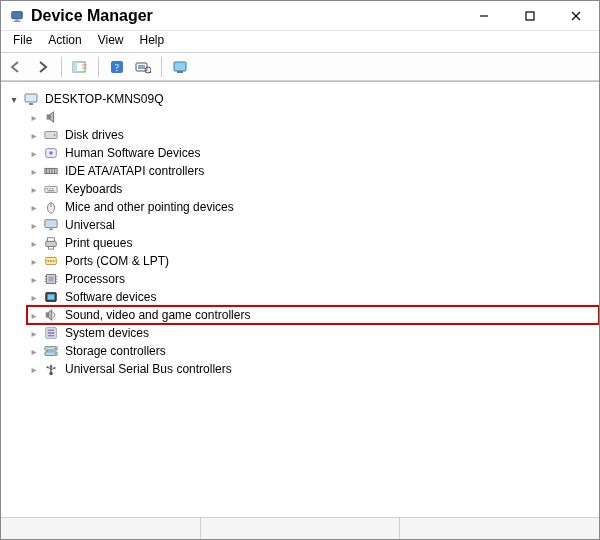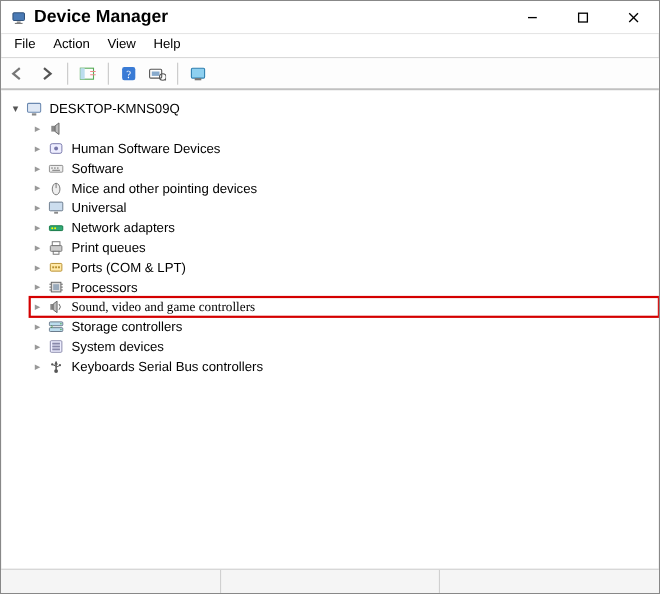--- a/index.html
+++ b/index.html
@@ -17,21 +17,21 @@
   .tb-btn { width:24px; height:22px; display:flex; align-items:center; justify-content:center; border:1px solid transparent; cursor:default;}
   .tree-area { flex:1; overflow:auto; padding:6px 0 80px 4px; border-top:1px solid #fff;}
   .tree-root > .node { margin-left:2px;}
   .node-row { display:flex; align-items:center; height:18px; padding:0; white-space:nowrap; cursor:default;}
   .exp { width:14px; height:14px; display:inline-flex; align-items:center; justify-content:center; color:#666; font-size:10px; margin-right:2px; user-select:none;}
   .exp.down::before { content:"▾"; color:#555;}
   .exp.right::before { content:"▸"; color:#999;}
   .nicon { width:16px; height:16px; display:inline-flex; align-items:center; justify-content:center; margin-right:4px;}
   .nlabel { font-size:12px; padding:0 2px;}
   .children { margin-left:20px;}
-  .highlighted { outline:2px solid #d40000; outline-offset:-1px;font-family:Liberation Serif, serif;}
+  .highlighted { outline:2px solid #d40000; outline-offset:-1px;}
   .statusbar { position:absolute; bottom:0; left:0; right:0; height:22px; border-top:1px solid #d0d0d0; display:flex; background:#f5f5f5;}
   .status-cell { flex:1; border-right:1px solid #d0d0d0;}
   .status-cell:last-child { border-right:none;}
   .hr-top { border-top:1px solid #bbb; height:2px; background:linear-gradient(#fff,#fff);}
   svg { display:block; }
 </style>
 </head>
 <body>
 
 <div class="window">
@@ -140,40 +140,67 @@
                     <path d="M7 5 L11 2 L11 14 L7 11 Z" fill="#bbb" stroke="#666"></path>
                   </svg>
                 </span>
               </div>
             </div>
             <div class="node">
               <div class="node-row">
                 <span class="exp right"></span>
                 <span class="nicon">
                   <svg width="14" height="14" viewBox="0 0 16 16">
+                    <rect x="1" y="4" width="14" height="8" rx="1" fill="#ddd" stroke="#888"></rect>
+                    <circle cx="12" cy="8" r="1" fill="#5a5"></circle>
+                  </svg>
+                </span>
+                <span class="nlabel">Disk drives</span>
+              </div>
+            </div>
+            <div class="node">
+              <div class="node-row">
+                <span class="exp right"></span>
+                <span class="nicon">
+                  <svg width="14" height="14" viewBox="0 0 16 16">
                     <rect x="2" y="3" width="12" height="10" rx="2" fill="#eef" stroke="#77a"></rect>
                     <circle cx="8" cy="8" r="2" fill="#77a"></circle>
                   </svg>
                 </span>
                 <span class="nlabel">Human Software Devices</span>
+              </div>
+            </div>
+            <div class="node">
+              <div class="node-row">
+                <span class="exp right"></span>
+                <span class="nicon">
+                  <svg width="14" height="14" viewBox="0 0 16 16">
+                    <rect x="1" y="5" width="14" height="6" fill="#ccc" stroke="#666"></rect>
+                    <line x1="3" y1="5" x2="3" y2="11" stroke="#666"></line>
+                    <line x1="6" y1="5" x2="6" y2="11" stroke="#666"></line>
+                    <line x1="9" y1="5" x2="9" y2="11" stroke="#666"></line>
+                    <line x1="12" y1="5" x2="12" y2="11" stroke="#666"></line>
+                  </svg>
+                </span>
+                <span class="nlabel">IDE ATA/ATAPI controllers</span>
               </div>
             </div>
             <div class="node">
               <div class="node-row">
                 <span class="exp right"></span>
                 <span class="nicon">
                   <svg width="14" height="14" viewBox="0 0 16 16">
                     <rect x="1" y="5" width="14" height="7" rx="1" fill="#eee" stroke="#888"></rect>
                     <rect x="3" y="7" width="1.5" height="1.5" fill="#888"></rect>
                     <rect x="6" y="7" width="1.5" height="1.5" fill="#888"></rect>
                     <rect x="9" y="7" width="1.5" height="1.5" fill="#888"></rect>
                     <rect x="4" y="9.5" width="8" height="1.2" fill="#888"></rect>
                   </svg>
                 </span>
-                <span class="nlabel">Software</span>
+                <span class="nlabel">Keyboards</span>
               </div>
             </div>
             <div class="node">
               <div class="node-row">
                 <span class="exp right"></span>
                 <span class="nicon">
                   <svg width="14" height="14" viewBox="0 0 16 16">
                     <ellipse cx="8" cy="9" rx="4" ry="6" fill="#eee" stroke="#777"></ellipse>
                     <line x1="8" y1="3" x2="8" y2="8" stroke="#777"></line>
                   </svg>
@@ -184,33 +211,20 @@
             <div class="node">
               <div class="node-row">
                 <span class="exp right"></span>
                 <span class="nicon">
                   <svg width="14" height="14" viewBox="0 0 16 16">
                     <rect x="1" y="2" width="14" height="9" rx="1" fill="#cde" stroke="#678"></rect>
                     <rect x="6" y="12" width="4" height="2" fill="#888"></rect>
                   </svg>
                 </span>
                 <span class="nlabel">Universal</span>
-              </div>
-            </div>
-            <div class="node">
-              <div class="node-row">
-                <span class="exp right"></span>
-                <span class="nicon">
-                  <svg width="14" height="14" viewBox="0 0 16 16">
-                    <rect x="1" y="6" width="14" height="5" rx="1" fill="#3a7" stroke="#174"></rect>
-                    <circle cx="4" cy="8.5" r="1" fill="#ff0"></circle>
-                    <circle cx="7" cy="8.5" r="1" fill="#ff0"></circle>
-                  </svg>
-                </span>
-                <span class="nlabel">Network adapters</span>
               </div>
             </div>
             <div class="node">
               <div class="node-row">
                 <span class="exp right"></span>
                 <span class="nicon">
                   <svg width="14" height="14" viewBox="0 0 16 16">
                     <rect x="2" y="6" width="12" height="6" rx="1" fill="#ccc" stroke="#777"></rect>
                     <rect x="4" y="2" width="8" height="4" fill="#fff" stroke="#777"></rect>
                     <rect x="5" y="12" width="6" height="3" fill="#fff" stroke="#777"></rect>
@@ -245,76 +259,88 @@
                     <line x1="1" y1="11" x2="3" y2="11" stroke="#666"></line>
                     <line x1="13" y1="5" x2="15" y2="5" stroke="#666"></line>
                     <line x1="13" y1="8" x2="15" y2="8" stroke="#666"></line>
                     <line x1="13" y1="11" x2="15" y2="11" stroke="#666"></line>
                   </svg>
                 </span>
                 <span class="nlabel">Processors</span>
               </div>
             </div>
             <div class="node">
+              <div class="node-row">
+                <span class="exp right"></span>
+                <span class="nicon">
+                  <svg width="14" height="14" viewBox="0 0 16 16">
+                    <rect x="2" y="3" width="12" height="10" rx="1" fill="#444" stroke="#222"></rect>
+                    <rect x="4" y="5" width="8" height="6" fill="#6cf"></rect>
+                  </svg>
+                </span>
+                <span class="nlabel">Software devices</span>
+              </div>
+            </div>
+            <div class="node">
               <div class="node-row highlighted">
                 <span class="exp right"></span>
                 <span class="nicon">
                   <svg width="14" height="14" viewBox="0 0 16 16">
                     <rect x="2" y="5" width="3" height="6" fill="#888"></rect>
                     <path d="M5 5 L9 2 L9 14 L5 11 Z" fill="#bbb" stroke="#666"></path>
                     <path d="M11 5 Q14 8 11 11" fill="none" stroke="#666"></path>
                   </svg>
                 </span>
                 <span class="nlabel">Sound, video and game controllers</span>
+              </div>
+            </div>
+            <div class="node">
+              <div class="node-row">
+                <span class="exp right"></span>
+                <span class="nicon">
+                  <svg width="14" height="14" viewBox="0 0 16 16">
+                    <rect x="2" y="2" width="12" height="12" rx="1" fill="#eef" stroke="#88a"></rect>
+                    <rect x="4" y="4" width="8" height="2" fill="#88a"></rect>
+                    <rect x="4" y="7" width="8" height="2" fill="#88a"></rect>
+                    <rect x="4" y="10" width="8" height="2" fill="#88a"></rect>
+                  </svg>
+                </span>
+                <span class="nlabel">System devices</span>
               </div>
             </div>
             <div class="node">
               <div class="node-row">
                 <span class="exp right"></span>
                 <span class="nicon">
                   <svg width="14" height="14" viewBox="0 0 16 16">
                     <rect x="1" y="3" width="14" height="4" rx="1" fill="#bde" stroke="#678"></rect>
                     <rect x="1" y="9" width="14" height="4" rx="1" fill="#bde" stroke="#678"></rect>
                     <circle cx="13" cy="5" r="0.8" fill="#5a5"></circle>
                     <circle cx="13" cy="11" r="0.8" fill="#5a5"></circle>
                     <path d="M3 7 Q5 8 3 9" fill="none" stroke="#393"></path>
                   </svg>
                 </span>
                 <span class="nlabel">Storage controllers</span>
-              </div>
-            </div>
-            <div class="node">
-              <div class="node-row">
-                <span class="exp right"></span>
-                <span class="nicon">
-                  <svg width="14" height="14" viewBox="0 0 16 16">
-                    <rect x="2" y="2" width="12" height="12" rx="1" fill="#eef" stroke="#88a"></rect>
-                    <rect x="4" y="4" width="8" height="2" fill="#88a"></rect>
-                    <rect x="4" y="7" width="8" height="2" fill="#88a"></rect>
-                    <rect x="4" y="10" width="8" height="2" fill="#88a"></rect>
-                  </svg>
-                </span>
-                <span class="nlabel">System devices</span>
               </div>
             </div>
             <div class="node">
               <div class="node-row">
                 <span class="exp right"></span>
                 <span class="nicon">
                   <svg width="14" height="14" viewBox="0 0 16 16">
                     <circle cx="8" cy="13" r="2" fill="#555"></circle>
                     <line x1="8" y1="3" x2="8" y2="13" stroke="#555" stroke-width="1.5"></line>
                     <path d="M8 3 L6 6 L10 6 Z" fill="#555"></path>
                     <line x1="8" y1="8" x2="4" y2="6" stroke="#555"></line>
                     <circle cx="4" cy="6" r="1.2" fill="#555"></circle>
                     <line x1="8" y1="9" x2="12" y2="7" stroke="#555"></line>
                     <rect x="11" y="5.8" width="2" height="2" fill="#555"></rect>
                   </svg>
                 </span>
-                <span class="nlabel">Keyboards Serial Bus controllers</span>
+                <span class="nlabel">Universal Serial Bus controllers</span>
               </div>
             </div>
           </div>
       </div>
     </div>
   </div>
 
   <div class="statusbar">
     <div class="status-cell"></div>
     <div class="status-cell"></div>

